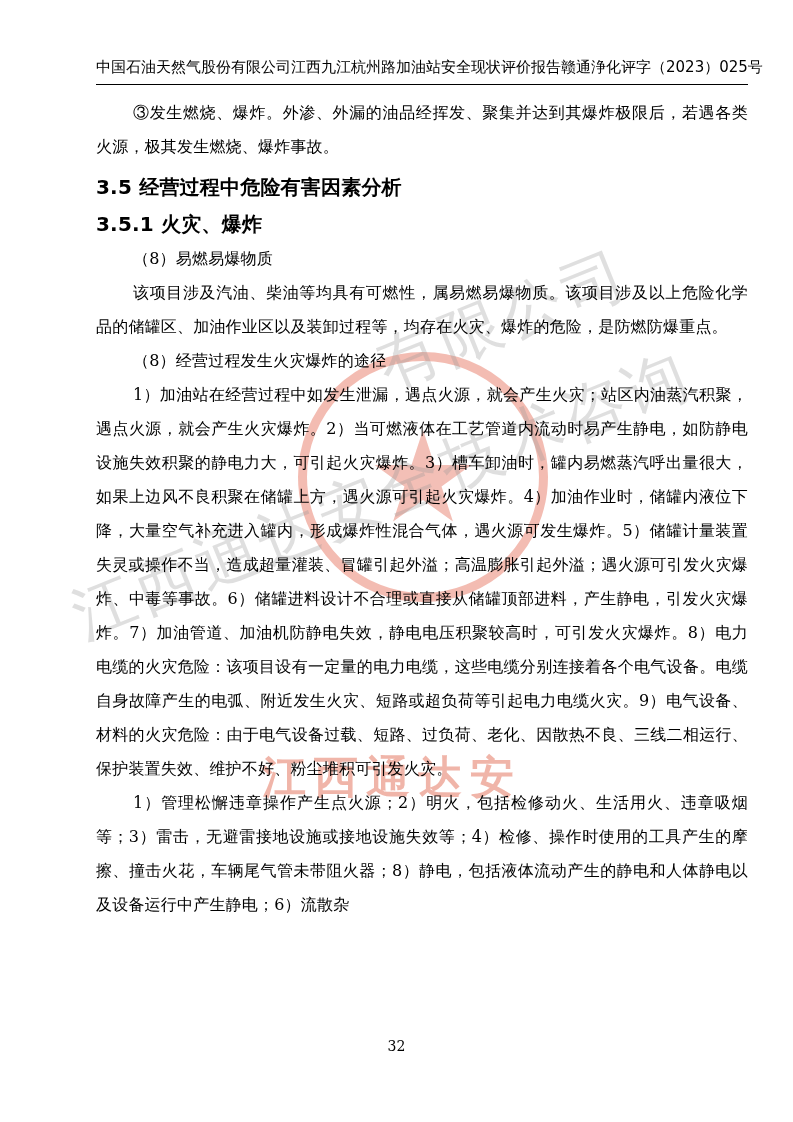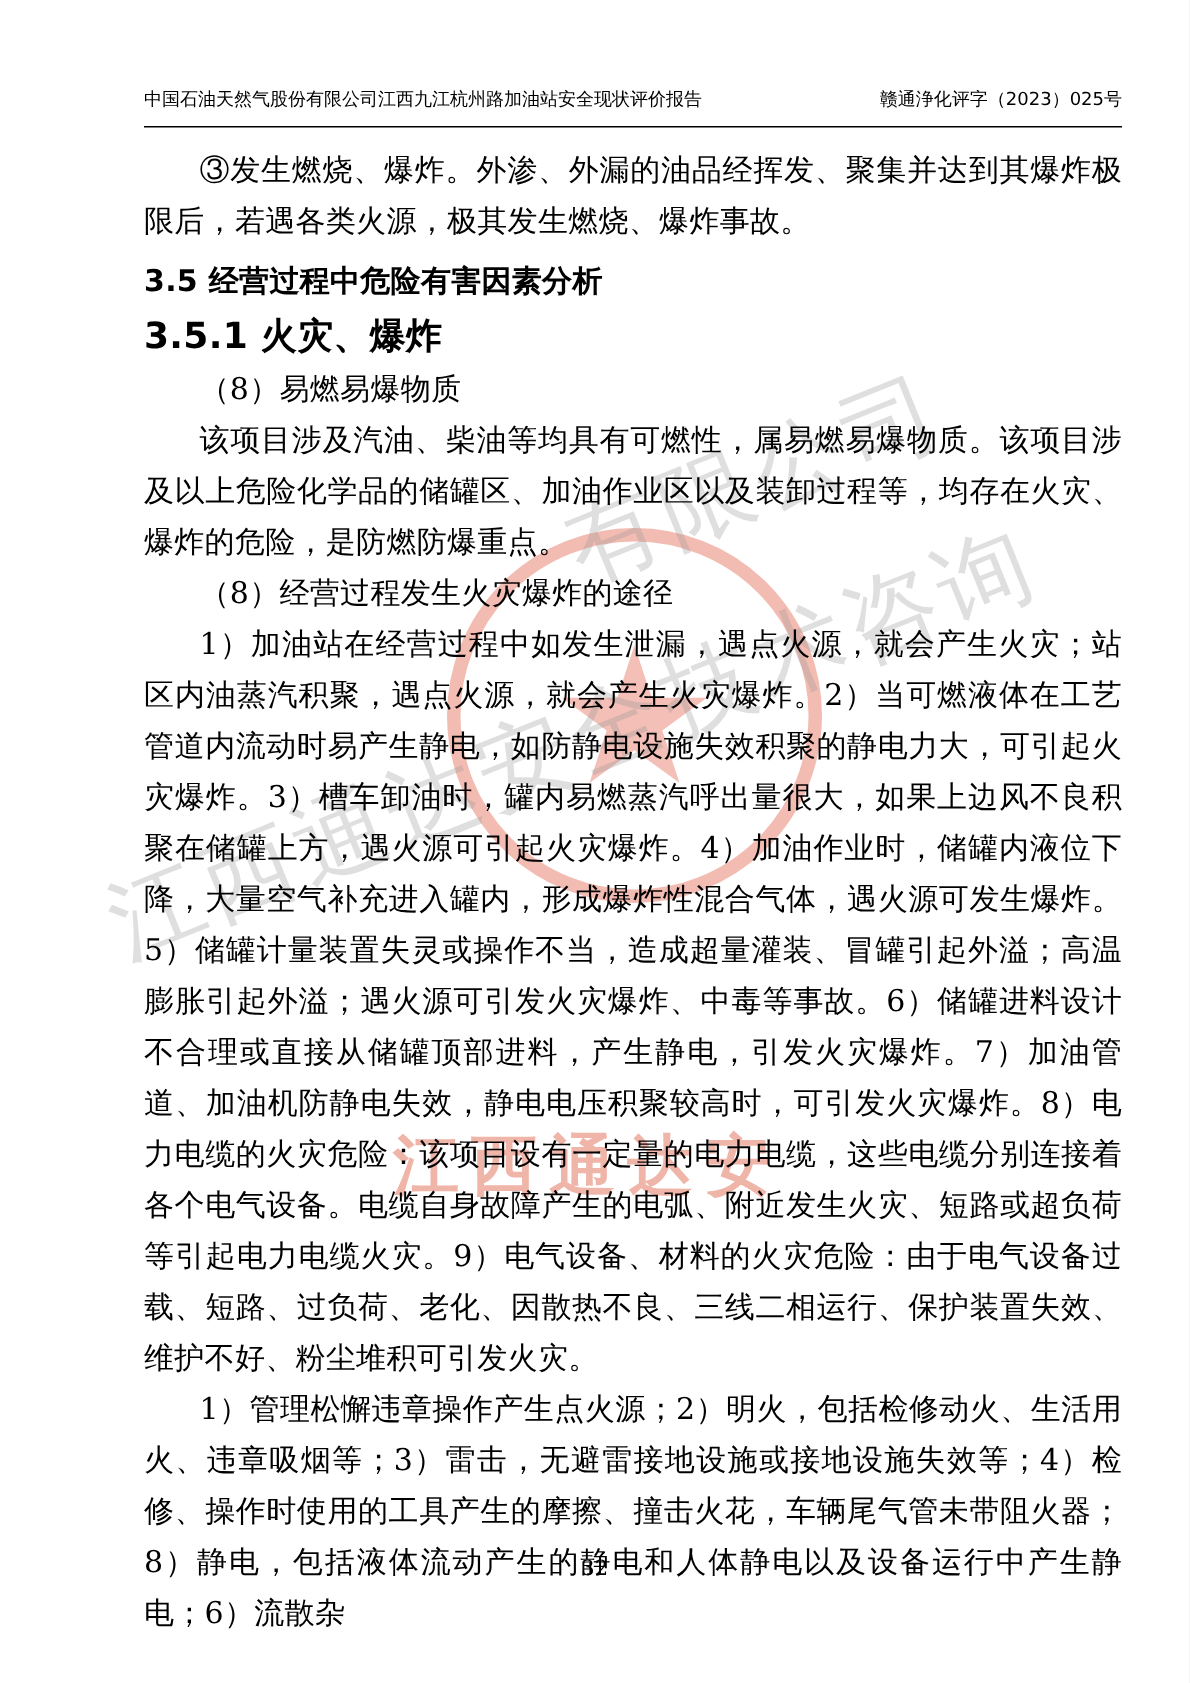--- a/index.html
+++ b/index.html
@@ -85,21 +85,21 @@
 
   
   .header {
     position: absolute;
     left: 96px;
     top: 58px;
     width: 652px;
     display: flex;
     justify-content: space-between;
     align-items: flex-end;
-    font-size: 12px;
+    font-size: 15px;
     font-family: "DejaVu Sans", "Liberation Sans", sans-serif;
   }
   .header-left { white-space: nowrap; }
   .header-right { white-space: nowrap; }
   .header-rule {
     position: absolute;
     left: 96px;
     top: 84px;
     width: 652px;
     height: 1px;
@@ -108,36 +108,36 @@
 
   
   .content {
     position: absolute;
     left: 96px;
     top: 96px;
     width: 652px;
   }
   p {
     margin: 0 0 0 0;
-    font-size: 20px;
+    font-size: 16px;
     line-height: 34px;
     text-align: justify;
     font-family: "DejaVu Serif", "Liberation Serif", serif;
     letter-spacing: 0.2px;
   }
   p.indent { text-indent: 37px; }
   .h2 {
     font-size: 20px;
     font-weight: bold;
     line-height: 38px;
     margin-top: 4px;
     font-family: "DejaVu Sans", "Liberation Sans", sans-serif;
   }
   .h3 {
-    font-size: 24px;
+    font-size: 20px;
     font-weight: bold;
     line-height: 36px;
     font-family: "DejaVu Sans", "Liberation Sans", sans-serif;
   }
   .para-block { position: relative; z-index: 2; }
 
   
   .footer {
     position: absolute;
     left: 0;

